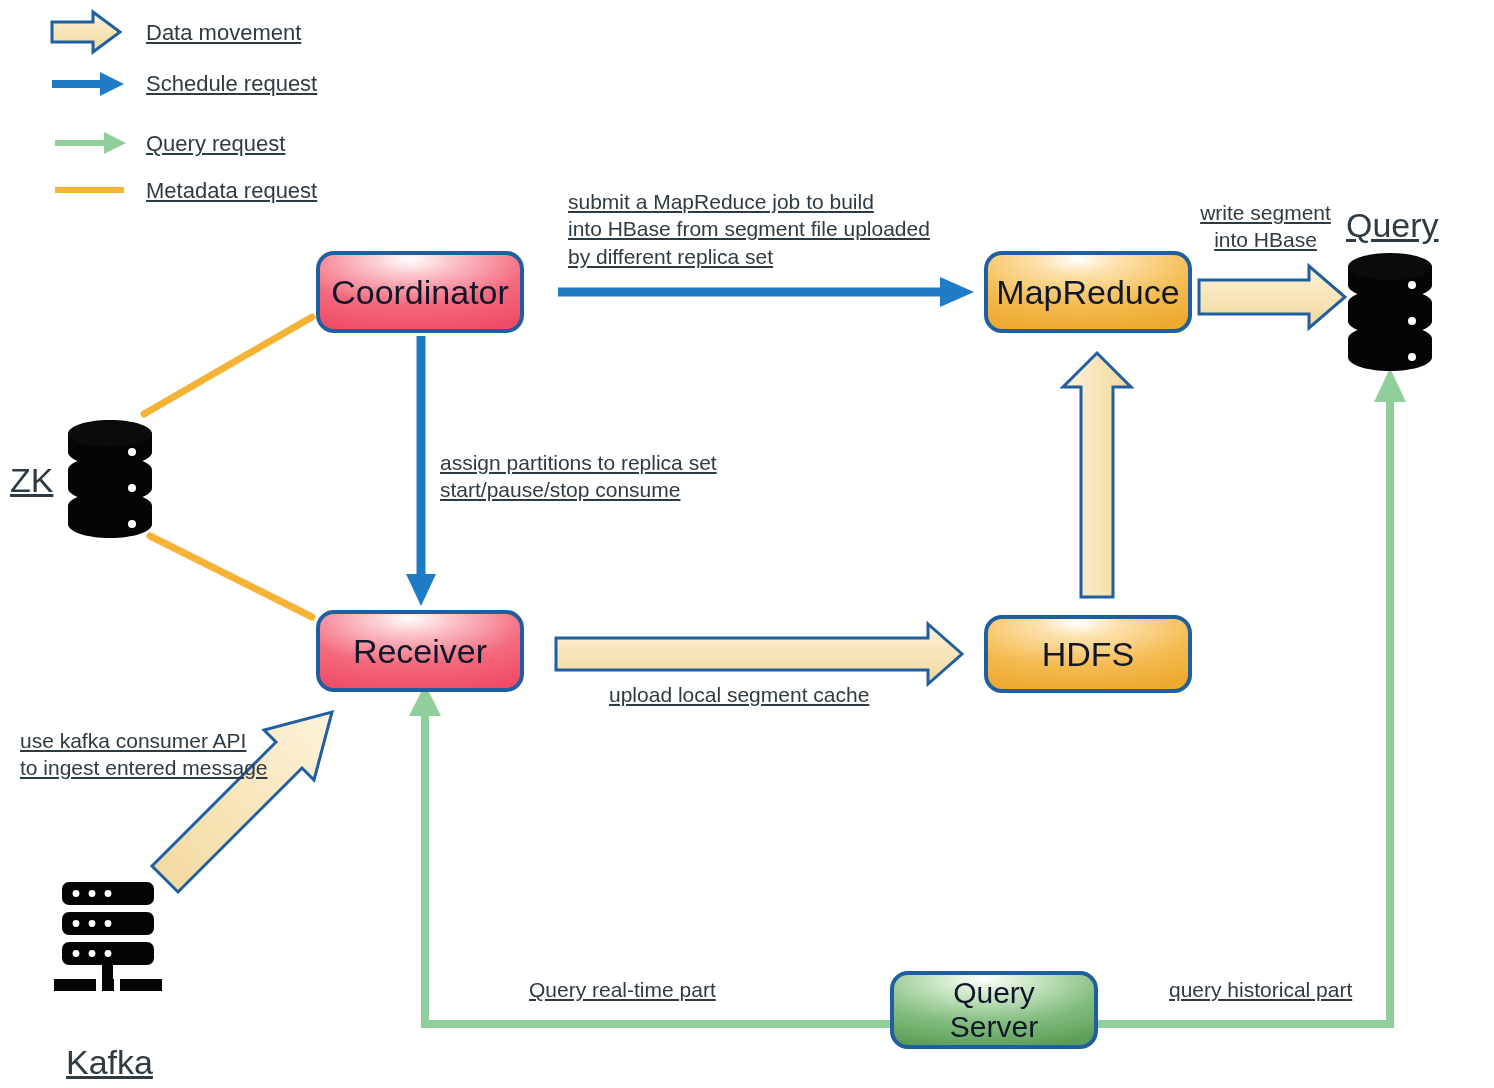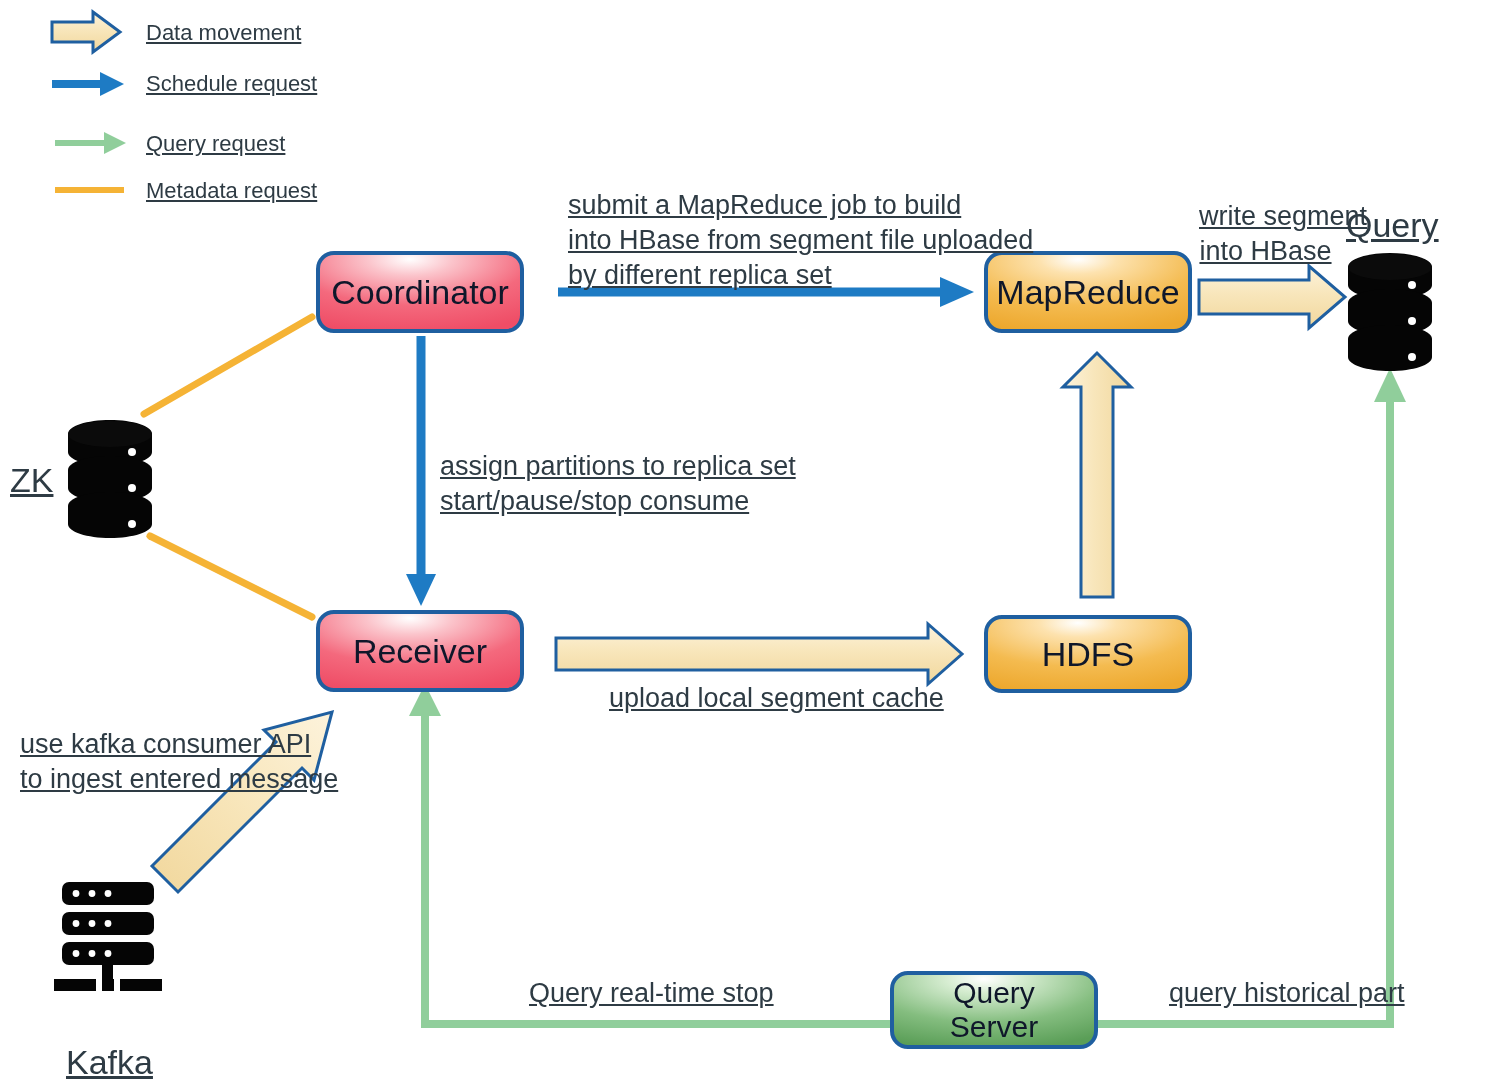--- a/index.html
+++ b/index.html
@@ -36,21 +36,21 @@
     font-family: "Liberation Sans", sans-serif;
     color: #2e3b44;
     white-space: pre;
     line-height: 1.30;
     text-decoration: underline;
   }
   .legend-label {
     font-size: 22px;
   }
   .note {
-    font-size: 27px;
+    font-size: 21px;
   }
   .node-label {
     position: absolute;
     color: #0f172a;
     font-family: Liberation Sans, sans-serif;
     font-size: 34px;
     text-align: center;
     line-height: 1.12;
     width: 100%;
     left: 0;
@@ -250,16 +250,16 @@
   <div class="lbl note" style="left:568px; top:188px;">submit a MapReduce job to build
 into HBase from segment file uploaded
 by different replica set</div>
   <div class="lbl note" style="left:1199px; top:199px; width:133px; text-align:center;">write segment
 into HBase</div>
   <div class="lbl note" style="left:440px; top:449px;">assign partitions to replica set
 start/pause/stop consume</div>
   <div class="lbl note" style="left:609px; top:681px;">upload local segment cache</div>
   <div class="lbl note" style="left:20px; top:727px;">use kafka consumer API
 to ingest entered message</div>
-  <div class="lbl note" style="left:529px; top:976px;">Query real-time stop</div>
+  <div class="lbl note" style="left:529px; top:976px;">Query real-time part</div>
   <div class="lbl note" style="left:1169px; top:976px;">query historical part</div>
 
 </div>
 
 </body></html>

